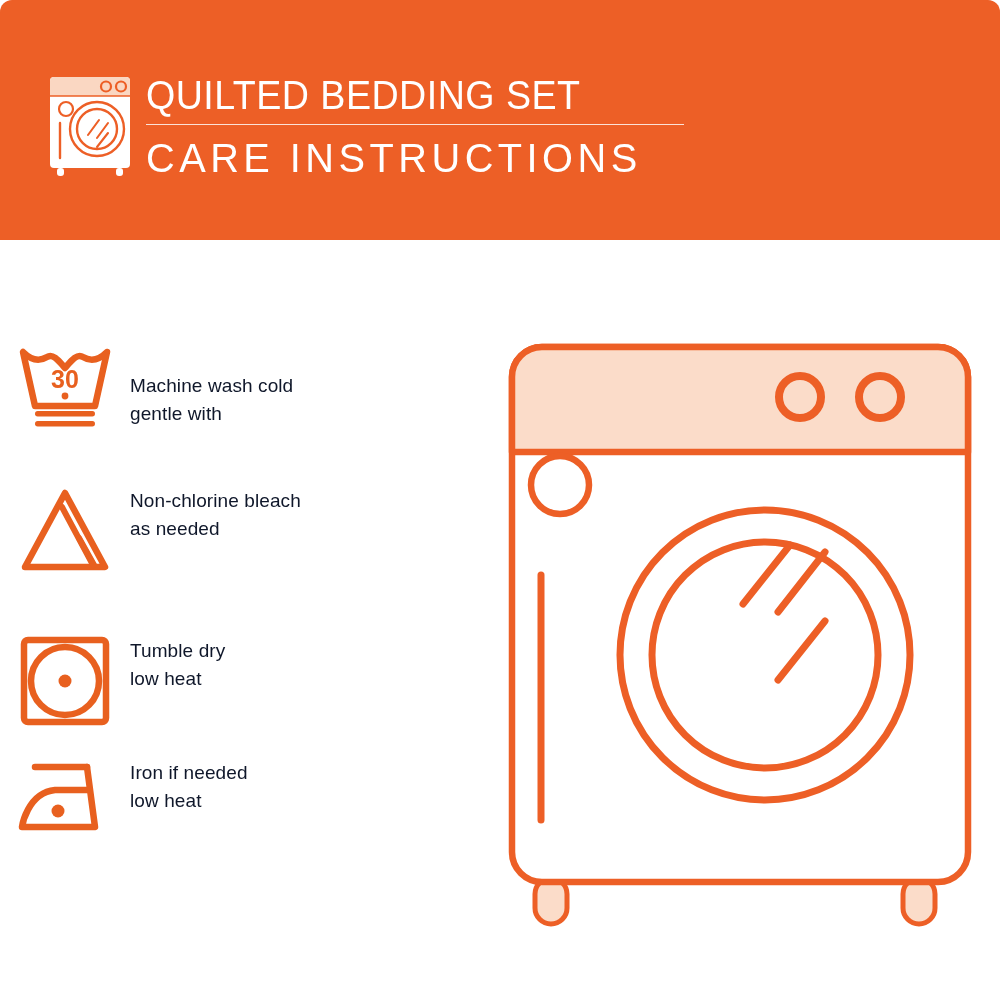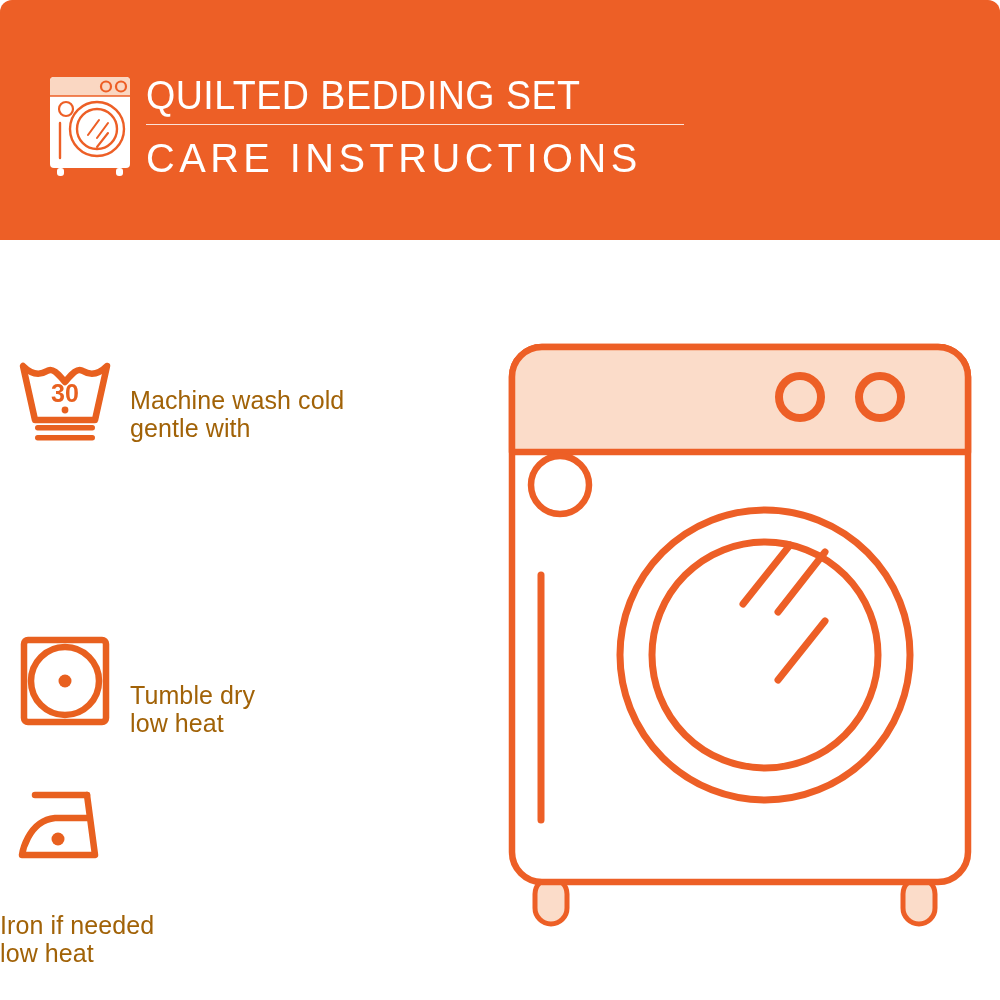--- a/index.html
+++ b/index.html
@@ -85,34 +85,33 @@
     align-items: flex-start;
   }
   .care-icon {
     width: 130px;
     min-width: 130px;
     display: flex;
     justify-content: center;
     align-items: center;
   }
   .care-text {
-    color: #a16207;
-    font-size: 25px;
+    color: #0f172a;
+    font-size: 19px;
     line-height: 28px;
     font-weight: 500;
     letter-spacing: 0.1px;
     padding-top: 2px;
-    margin-top: 44px;
   }
   .care-text .ln { display: block; white-space: nowrap; }
 
   #row-wash   { top: 100px; align-items: flex-end; }
   #row-bleach { top: 245px; }
   #row-dry    { top: 395px; }
-  #row-iron   { top: 545px; flex-direction: column; }
+  #row-iron   { top: 517px; }
 
   
   #machine {
     position: absolute;
     left: 495px;
     top: 330px;
     width: 490px;
     height: 600px;
   }
 </style>
@@ -177,20 +176,36 @@
 
           <circle cx="48" cy="56" r="3.4" fill="#E8601F"></circle>
         </svg>
       </div>
       <div class="care-text">
         <span class="ln">Machine wash cold</span>
         <span class="ln">gentle with</span>
       </div>
     </div>
 
+    <div class="care-row" id="row-bleach">
+      <div class="care-icon">
+        <svg width="96" height="90" viewBox="0 0 96 90" xmlns="http://www.w3.org/2000/svg">
+
+          <path d="M48 8 L88 82 L8 82 Z" fill="none" stroke="#E8601F" stroke-width="6.5" stroke-linejoin="round"></path>
+
+          <line x1="48" y1="18" x2="48" y2="18" stroke="#E8601F" stroke-width="0"></line>
+          <line x1="45" y1="22" x2="76" y2="80" stroke="#E8601F" stroke-width="6" stroke-linecap="round"></line>
+          <line x1="62" y1="53" x2="77" y2="80" stroke="#E8601F" stroke-width="6" stroke-linecap="round"></line>
+        </svg>
+      </div>
+      <div class="care-text">
+        <span class="ln">Non-chlorine bleach</span>
+        <span class="ln">as needed</span>
+      </div>
+    </div>
 
     <div class="care-row" id="row-dry">
       <div class="care-icon">
         <svg width="92" height="92" viewBox="0 0 92 92" xmlns="http://www.w3.org/2000/svg">
           <rect x="5" y="5" width="82" height="82" rx="4" ry="4" fill="none" stroke="#E8601F" stroke-width="6.5"></rect>
           <circle cx="46" cy="46" r="34" fill="none" stroke="#E8601F" stroke-width="6.5"></circle>
           <circle cx="46" cy="46" r="6.5" fill="#E8601F"></circle>
         </svg>
       </div>
       <div class="care-text">

